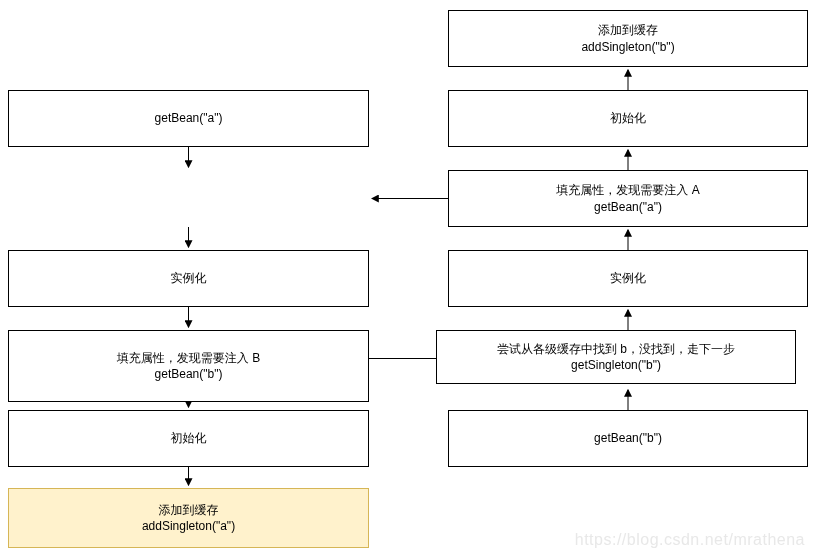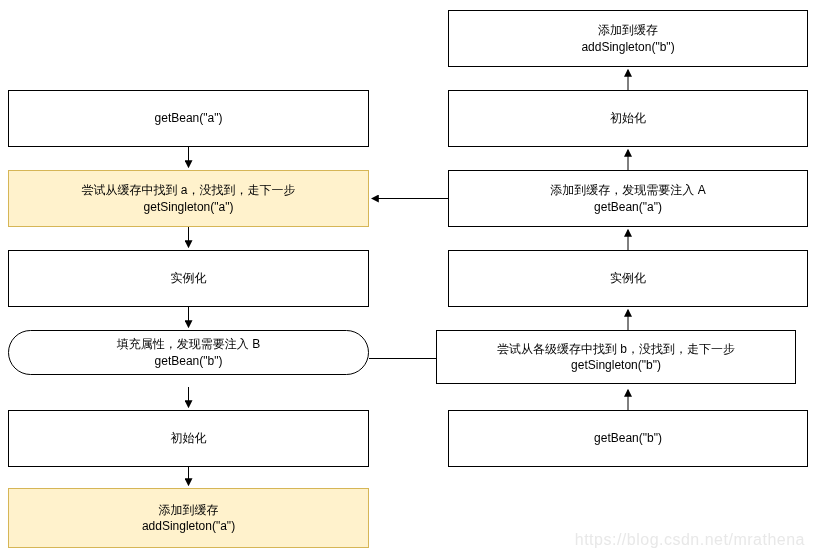--- a/index.html
+++ b/index.html
@@ -77,30 +77,26 @@
     <line x1="628" y1="410" x2="628" y2="390" marker-end="url(#arrow)"></line>
 
     <line x1="448" y1="198.5" x2="372" y2="198.5" marker-end="url(#arrow)"></line>
     <line x1="369" y1="358.5" x2="445" y2="358.5" marker-end="url(#arrow)"></line>
   </svg>
 
   <div class="box" style="left:8px; top:90px; width:361px; height:57px;">
     <div class="line">getBean("a")</div>
   </div>
 
-  <div class="box highlight" style="left:8px; top:170px; width:361px; height:57px;">
-    <div class="line">尝试从缓存中找到 a，没找到，走下一步</div>
-    <div class="line">getSingleton("a")</div>
-  </div>
 
   <div class="box" style="left:8px; top:250px; width:361px; height:57px;">
     <div class="line">实例化</div>
   </div>
 
-  <div class="box" style="left:8px; top:330px; width:361px; height:45px;border-radius:26px;">
+  <div class="box" style="left:8px; top:330px; width:361px; height:72px;">
     <div class="line">填充属性，发现需要注入 B</div>
     <div class="line">getBean("b")</div>
   </div>
 
   <div class="box" style="left:8px; top:410px; width:361px; height:57px;">
     <div class="line">初始化</div>
   </div>
 
   <div class="box highlight" style="left:8px; top:488px; width:361px; height:60px;">
     <div class="line">添加到缓存</div>
@@ -110,21 +106,21 @@
   <div class="box" style="left:448px; top:10px; width:360px; height:57px;">
     <div class="line">添加到缓存</div>
     <div class="line">addSingleton("b")</div>
   </div>
 
   <div class="box" style="left:448px; top:90px; width:360px; height:57px;">
     <div class="line">初始化</div>
   </div>
 
   <div class="box" style="left:448px; top:170px; width:360px; height:57px;">
-    <div class="line">添加到缓存，发现需要注入 A</div>
+    <div class="line">填充属性，发现需要注入 A</div>
     <div class="line">getBean("a")</div>
   </div>
 
   <div class="box" style="left:448px; top:250px; width:360px; height:57px;">
     <div class="line">实例化</div>
   </div>
 
   <div class="box" style="left:436px; top:330px; width:360px; height:54px;">
     <div class="line">尝试从各级缓存中找到 b，没找到，走下一步</div>
     <div class="line">getSingleton("b")</div>

